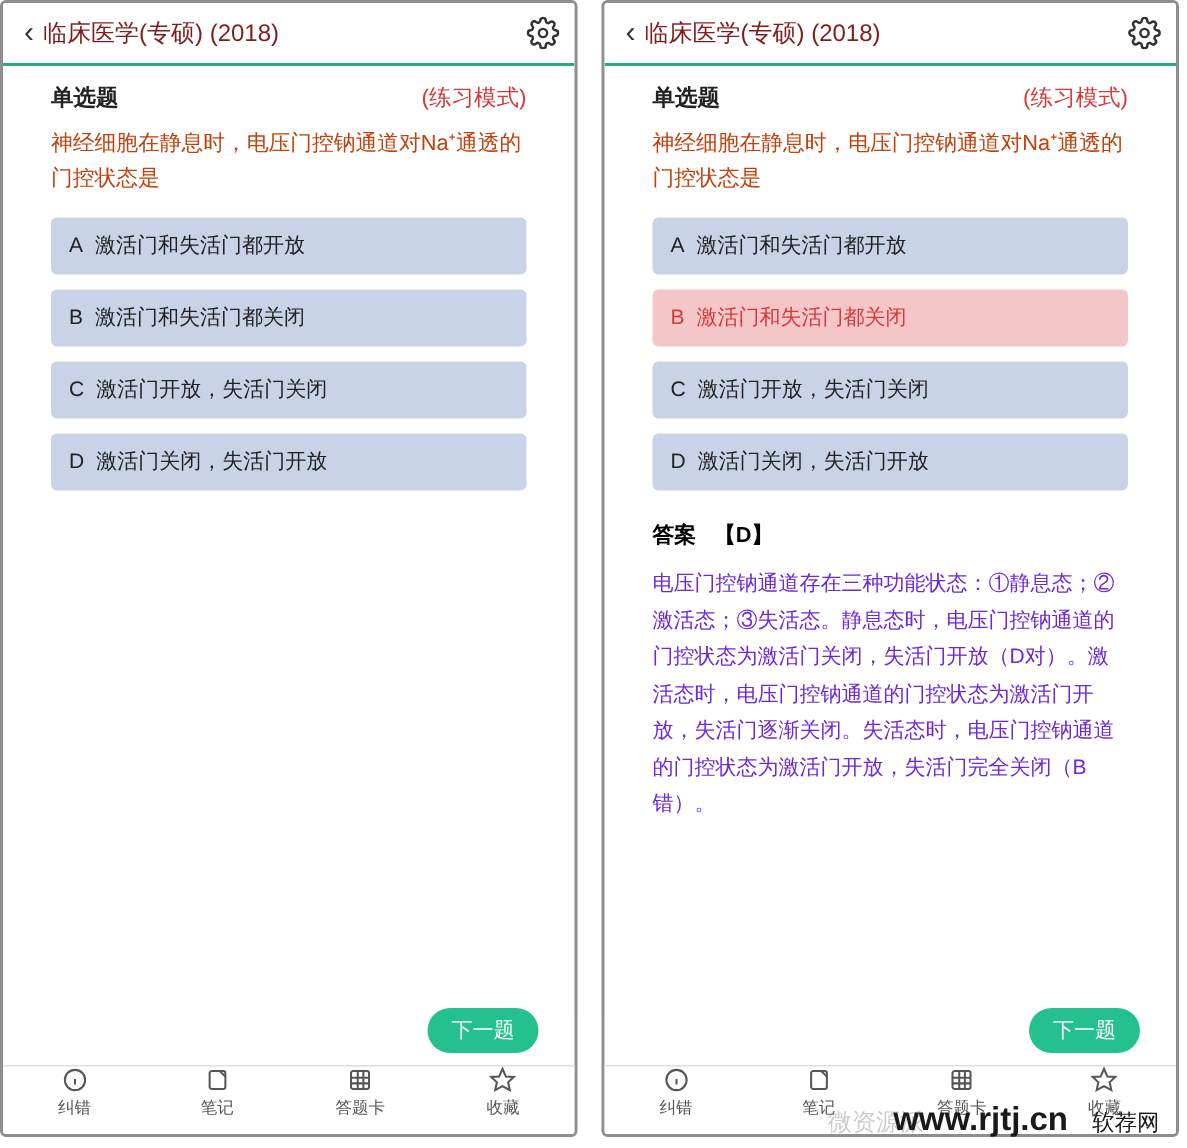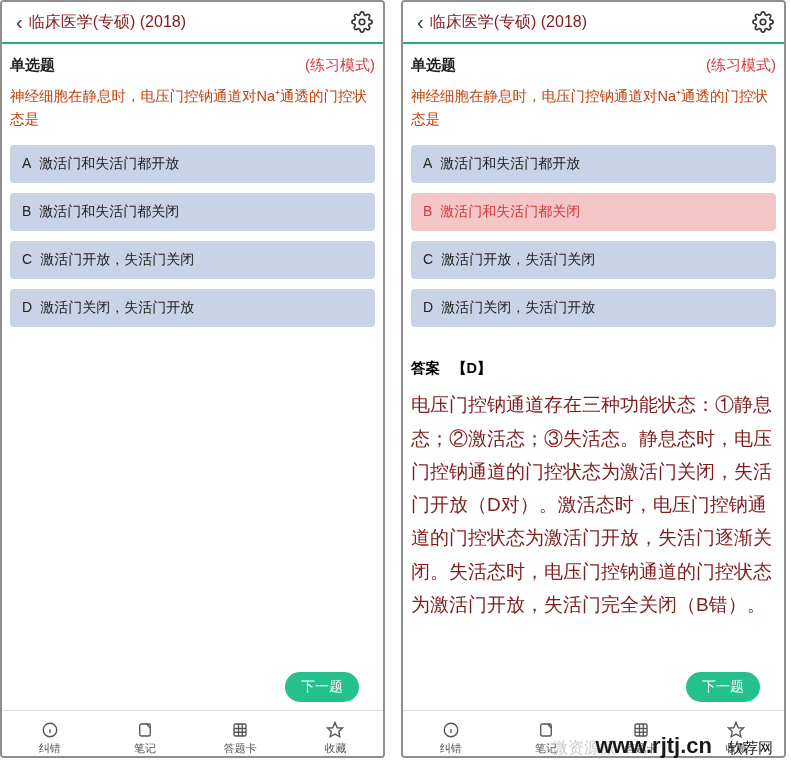--- a/index.html
+++ b/index.html
@@ -27,42 +27,42 @@
     height: 42px;
     border-bottom: 2px solid #24ac82;
     display: flex;
     align-items: center;
     padding: 0 10px;
     background: #fff;
   }
   .back { font-size: 20px; color: #333; padding: 4px; cursor: pointer; }
   .title { flex: 1; font-size: 16px; color: #7f1d1d; margin-left: 2px; }
   .gear { width: 22px; height: 22px; cursor: pointer; }
-  .content { flex: 1; overflow-y: auto; padding: 12px 8px 60px; }
+  .content { flex: 1; overflow-y: auto; padding: 12px 32px 60px; }
   .qhead { display: flex; align-items: center; margin-bottom: 10px; }
   .qtype { font-size: 15px; font-weight: bold; color: #222; flex: 1; }
   .mode { font-size: 15px; color: #d53a3a; }
   .question { font-size: 14.5px; color: #c2410c; line-height: 1.6; margin-bottom: 14px; }
   .opt {
     background: #c9d3e8;
     border-radius: 4px;
     padding: 10px 12px;
     margin-bottom: 10px;
     font-size: 14px;
     color: #222;
     display: flex;
     cursor: pointer;
   }
   .opt.wrong { background: #f5c6c8; color: #d43a3a; }
   .opt .letter { margin-right: 8px; }
-  .answer-block { margin-top: 32px; }
+  .answer-block { margin-top: 20px; }
   .ans-row { display: flex; font-size: 14.5px; margin-bottom: 10px; }
   .ans-label { font-weight: bold; margin-right: 12px; flex-shrink: 0; }
   .ans-val { font-weight: bold; }
-  .expl-text { font-size: 19px; line-height: 1.75; color: #7f1d1d; }
+  .expl-text { font-size: 14px; line-height: 1.75; color: #6d28d9; }
   .next-btn {
     position: absolute;
     right: 24px;
     bottom: 54px;
     background: #24c08d;
     color: #fff;
     padding: 6px 16px;
     border-radius: 16px;
     font-size: 14px;
     cursor: pointer;
@@ -71,21 +71,21 @@
     height: 46px;
     border-top: 1px solid #ddd;
     display: flex;
     background: #fff;
   }
   .tab {
     flex: 1;
     display: flex;
     flex-direction: column;
     align-items: center;
-    justify-content: flex-end;
+    justify-content: flex-start;
     font-size: 11px;
     color: #555;
     cursor: pointer;
     gap: 2px;
   }
   .tab svg, .tab .ico { width: 18px; height: 18px; }
   .watermark {
     position: absolute;
     bottom: 6px;
     right: 18px;

